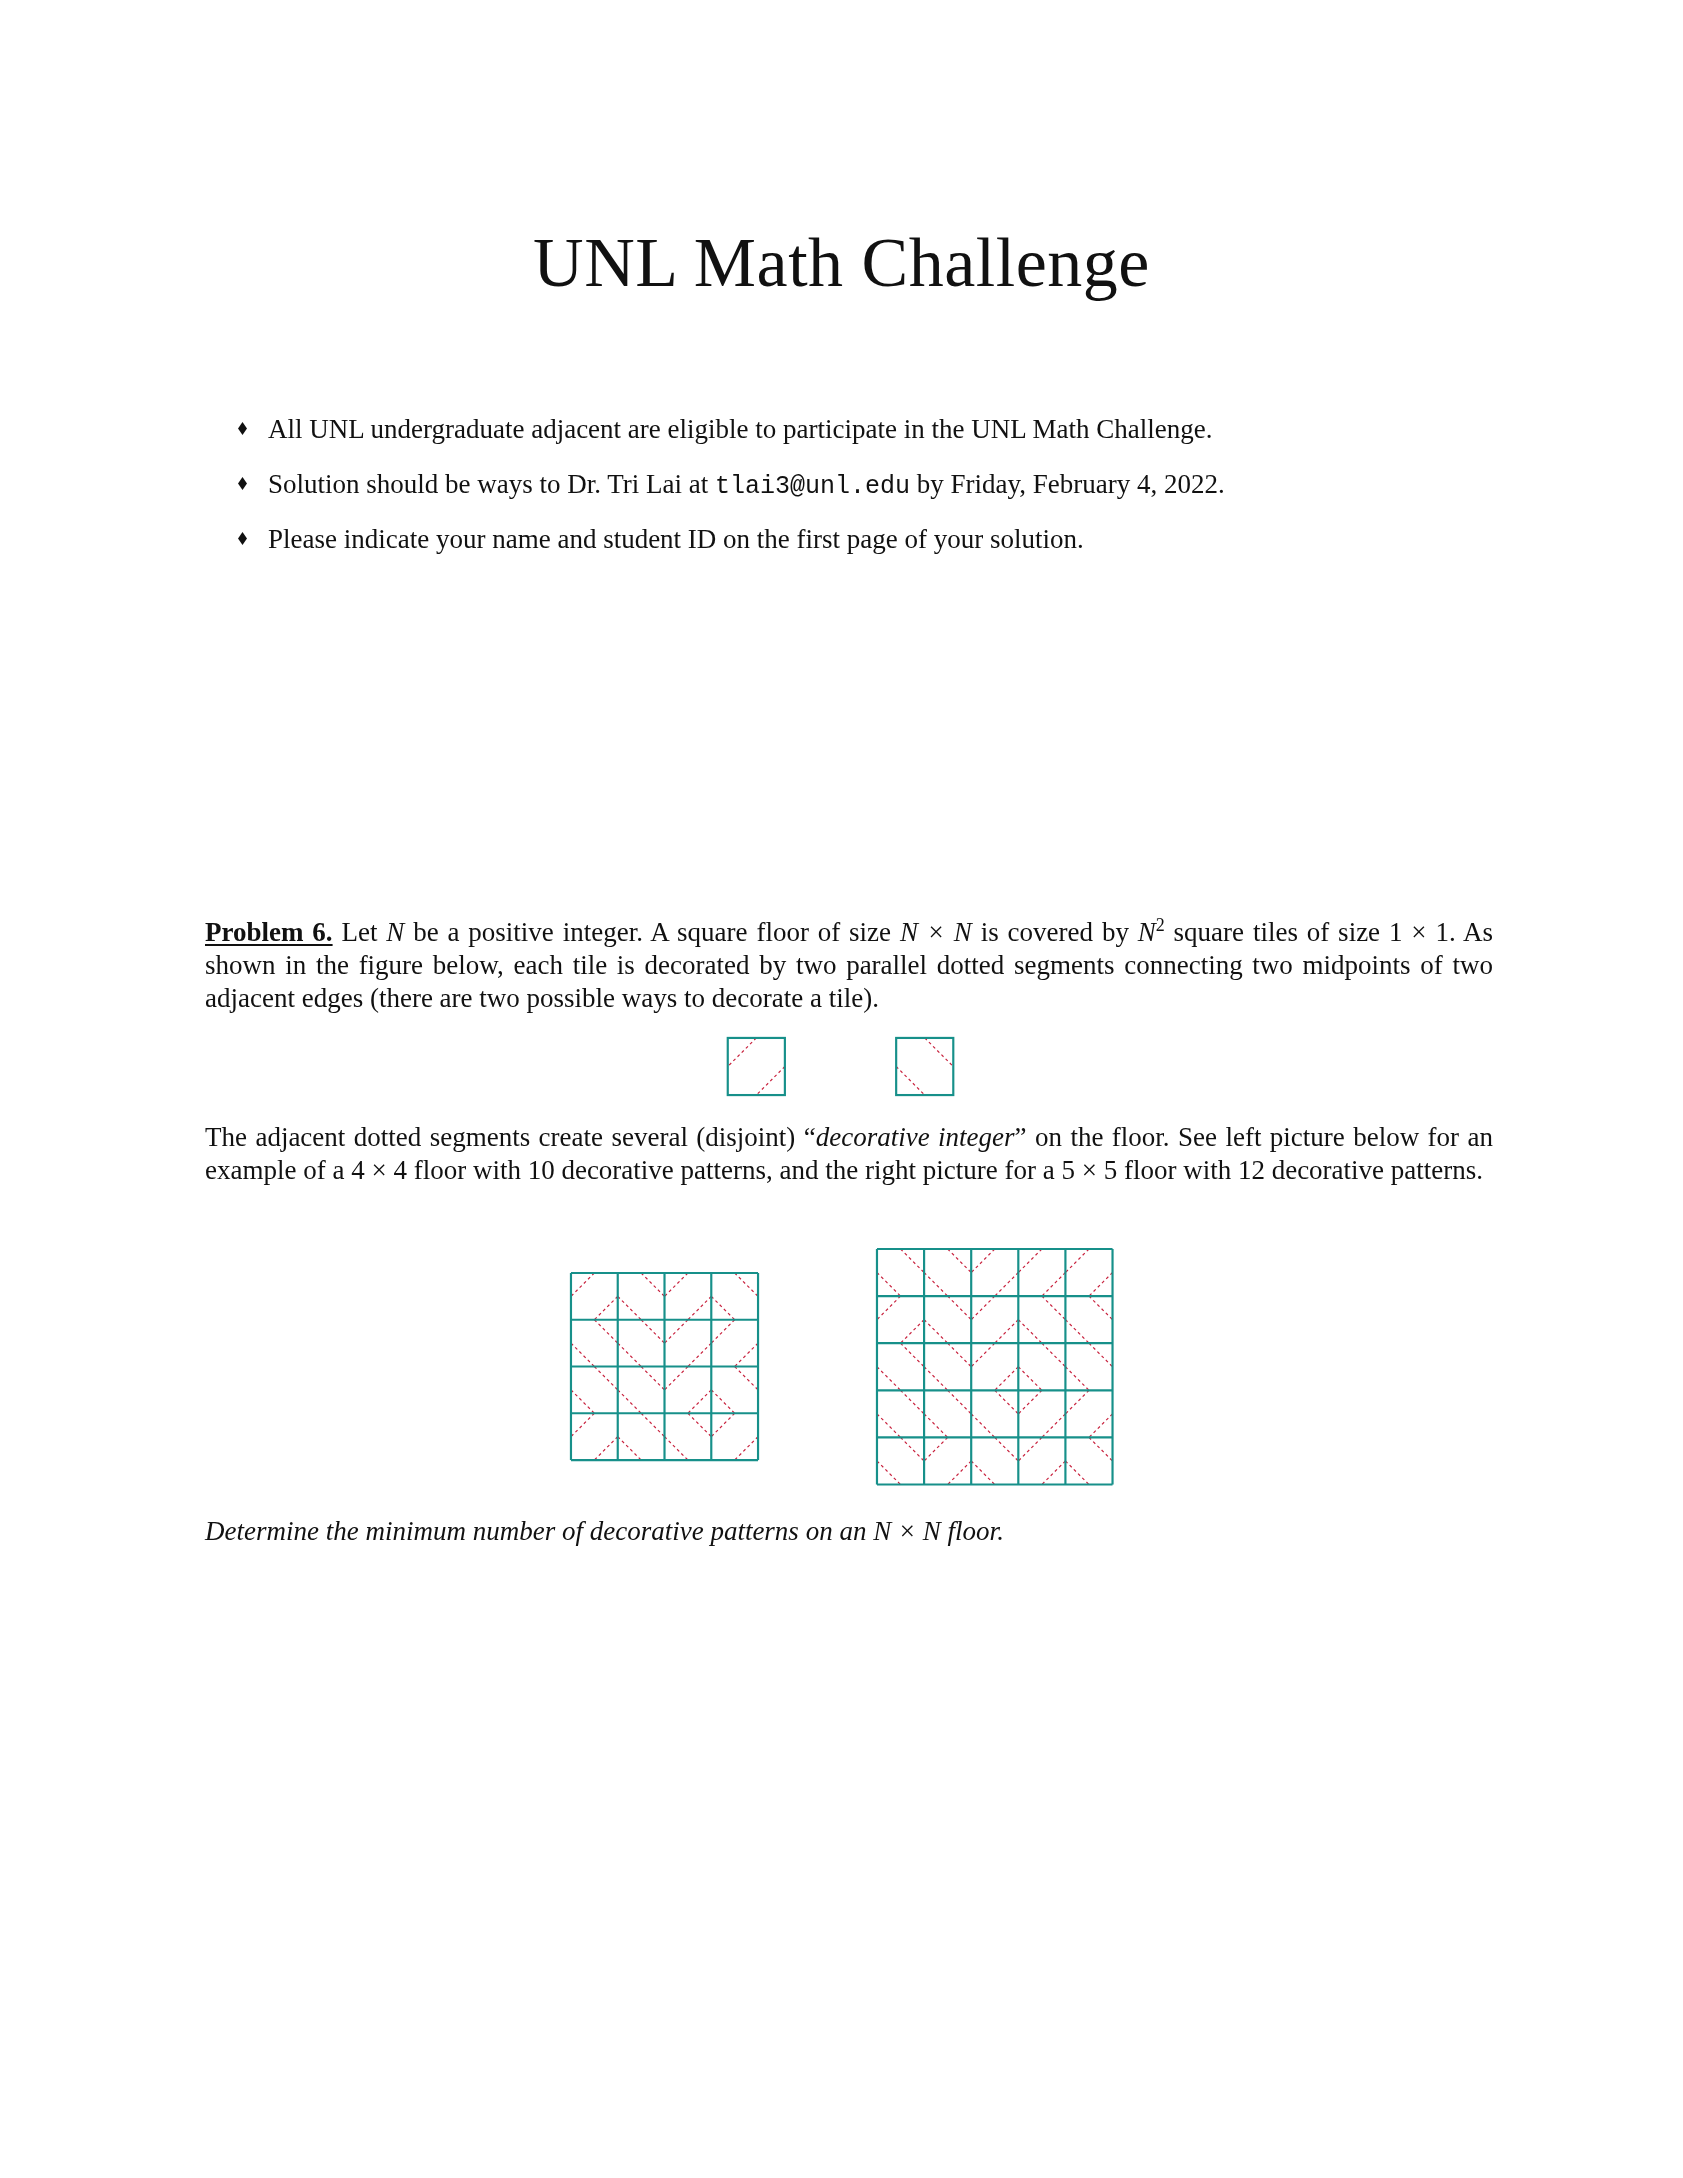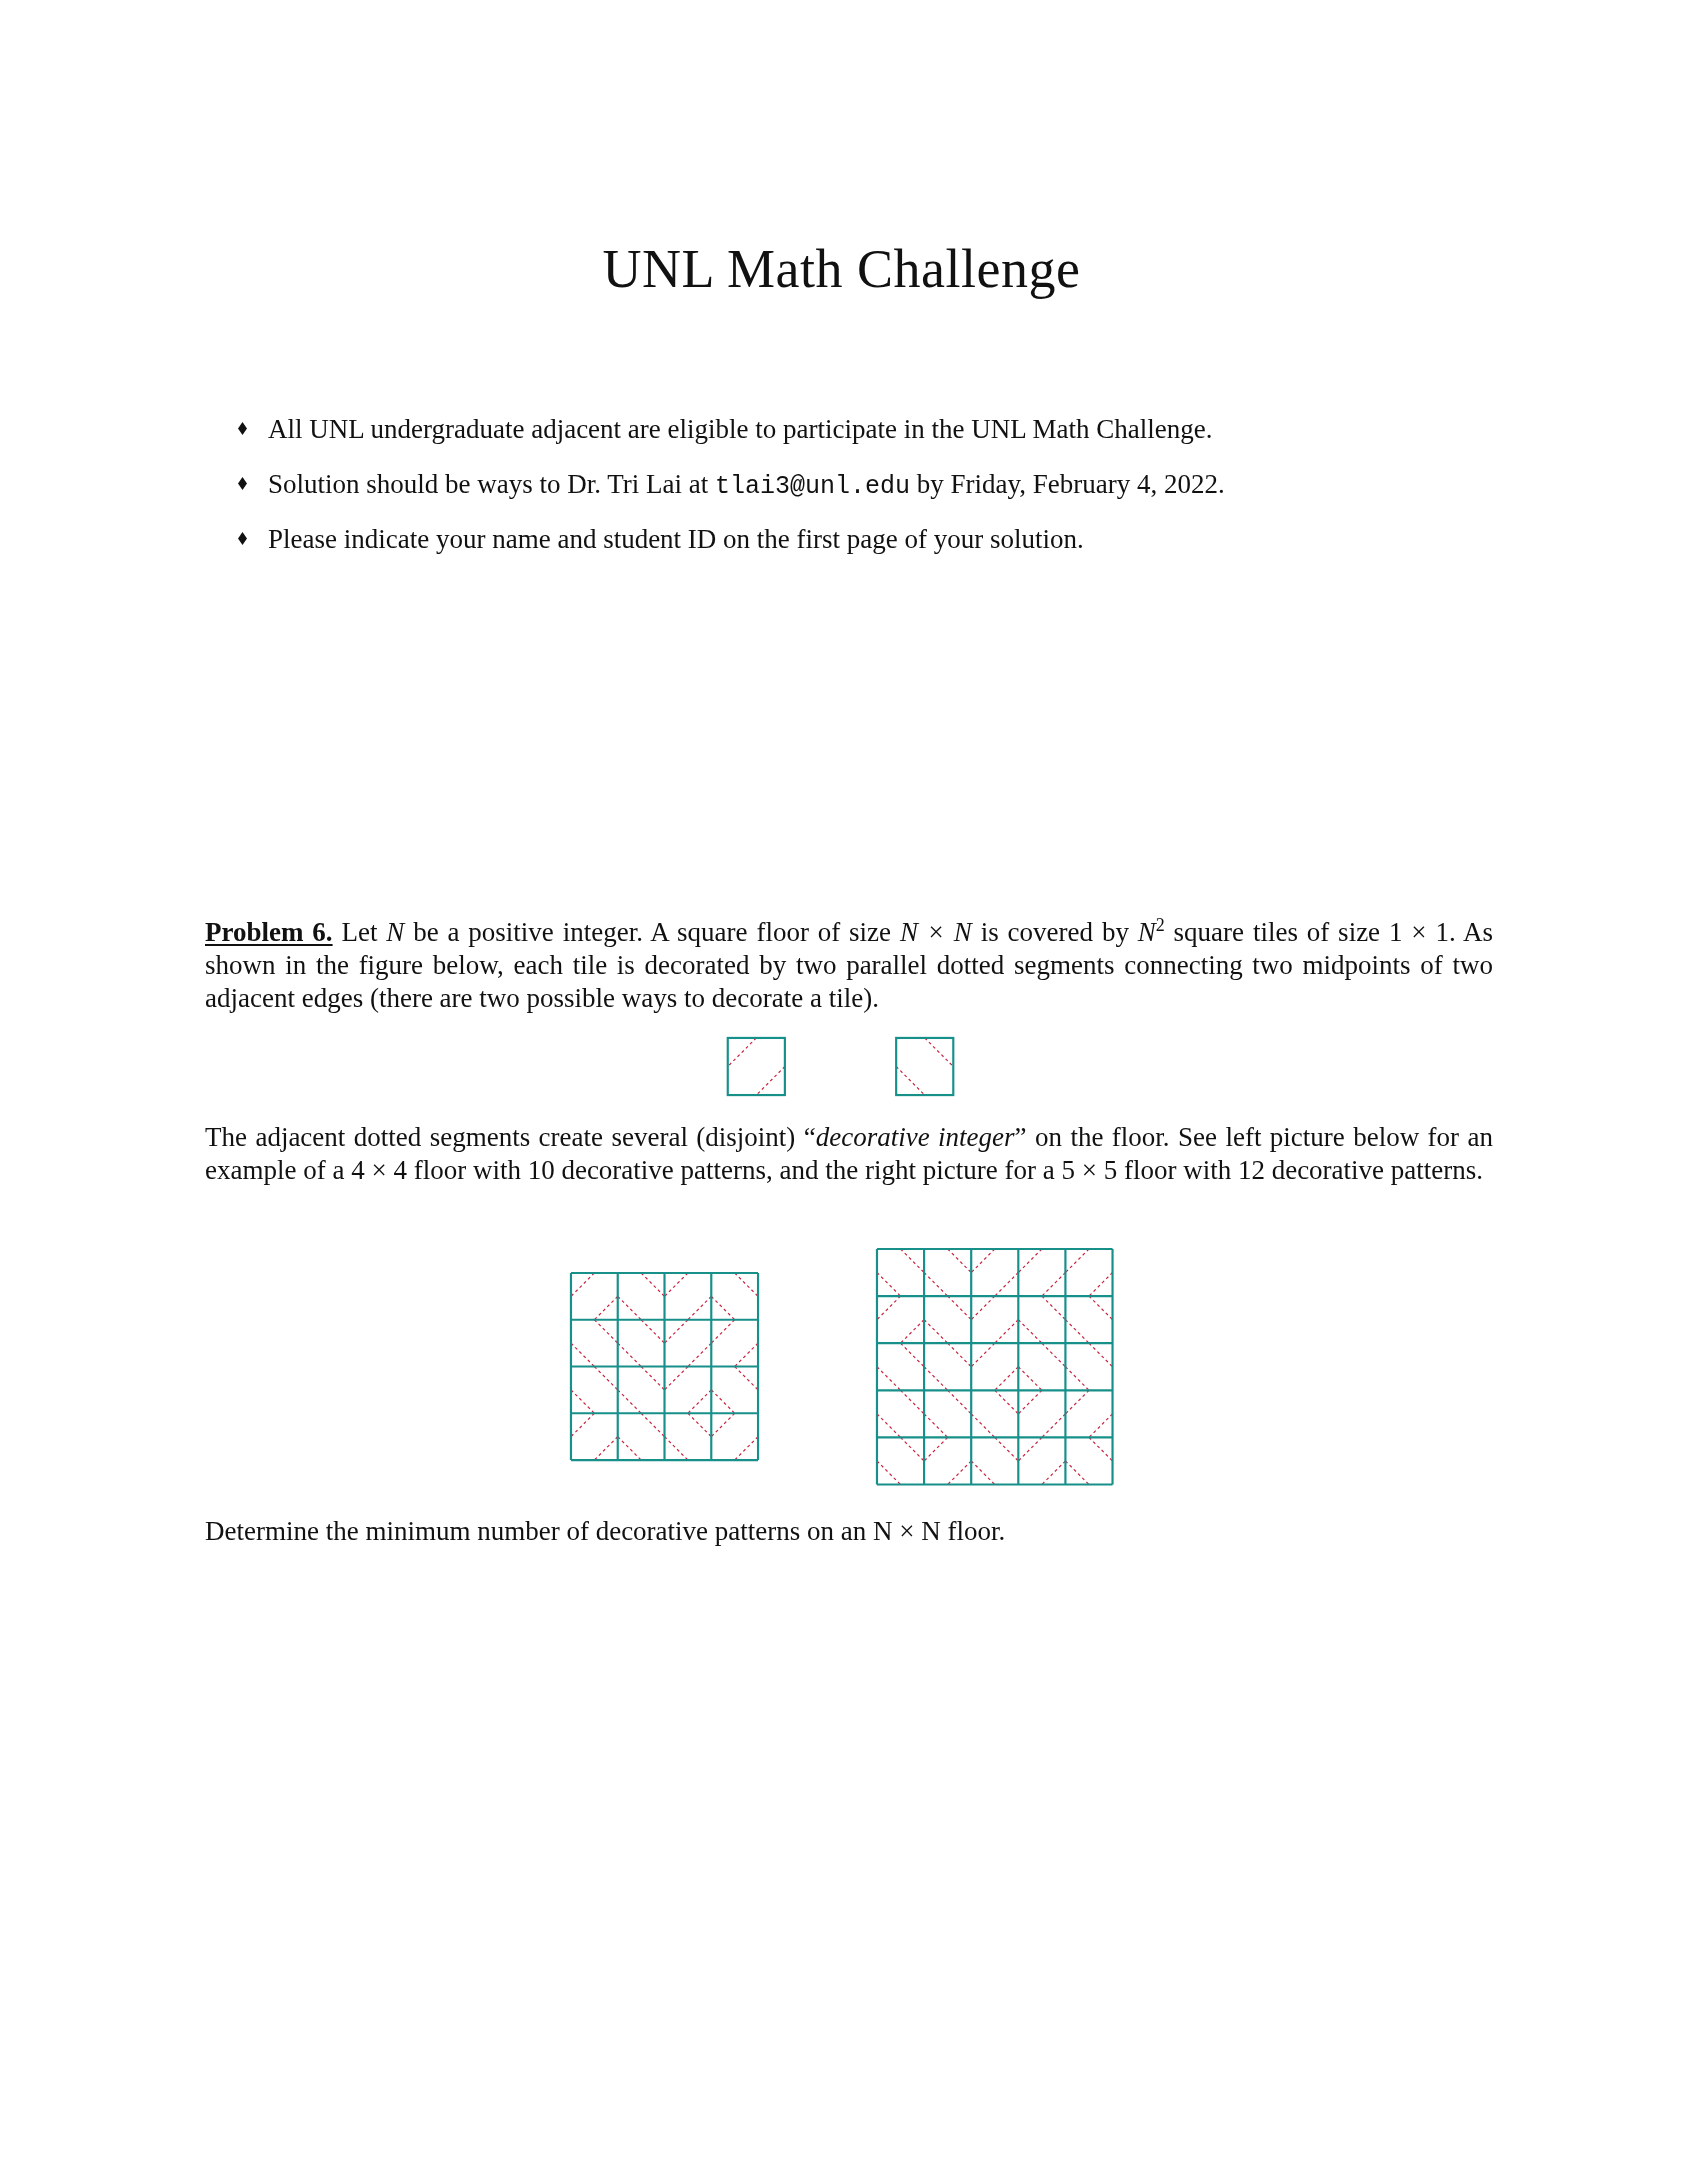--- a/index.html
+++ b/index.html
@@ -1,31 +1,31 @@
 <!DOCTYPE html>
 <html><head>
 <meta charset="utf-8">
 <style>
   html, body { margin:0; padding:0; background:#ffffff; }
   body { width:1683px; height:2178px; position:relative; overflow:hidden;
          font-family:"DejaVu Serif","Liberation Serif",serif; color:#111; }
-  .title { position:absolute; left:0; width:1683px; top:202px; text-align:center;
-           font-size:54px; font-family:"Liberation Serif",serif; font-weight:normal; letter-spacing:0.5px; }
+  .title { position:absolute; left:0; width:1683px; top:176px; text-align:center;
+           font-size:70px; font-family:"Liberation Serif",serif; font-weight:normal; letter-spacing:0.5px; }
   .bullets { position:absolute; left:238px; top:414px; margin:0; padding:0; list-style:none;
              font-family:"Liberation Serif",serif; font-size:27px; }
   .bullets li { position:relative; padding-left:30px; height:55px; line-height:30px; white-space:nowrap; }
   .bullets li .dot { position:absolute; left:0; top:8px; width:9px; height:13px; background:#111;
                      clip-path:polygon(50% 0,100% 50%,50% 100%,0 50%); }
   .mono { font-family:"Liberation Mono","DejaVu Sans Mono",monospace; font-size:25px; }
   .bold { font-weight:normal; }
   .para { position:absolute; left:205px; width:1288px; font-family:"Liberation Serif",serif;
           font-size:27px; line-height:33px; text-align:justify; }
   .p1 { top:909px; }
   .p2 { top:1121px; }
-  .p3 { top:1515px; }
+  .p3 { top:1515px; font-style:italic; }
   .ulbold { font-weight:bold; text-decoration:underline; text-underline-offset:3px; }
   .it { font-style:italic; }
   .figure { position:absolute; }
   svg { display:block; }
 </style>
 </head>
 <body>
 
 <h1 class="title">UNL Math Challenge</h1>
 

